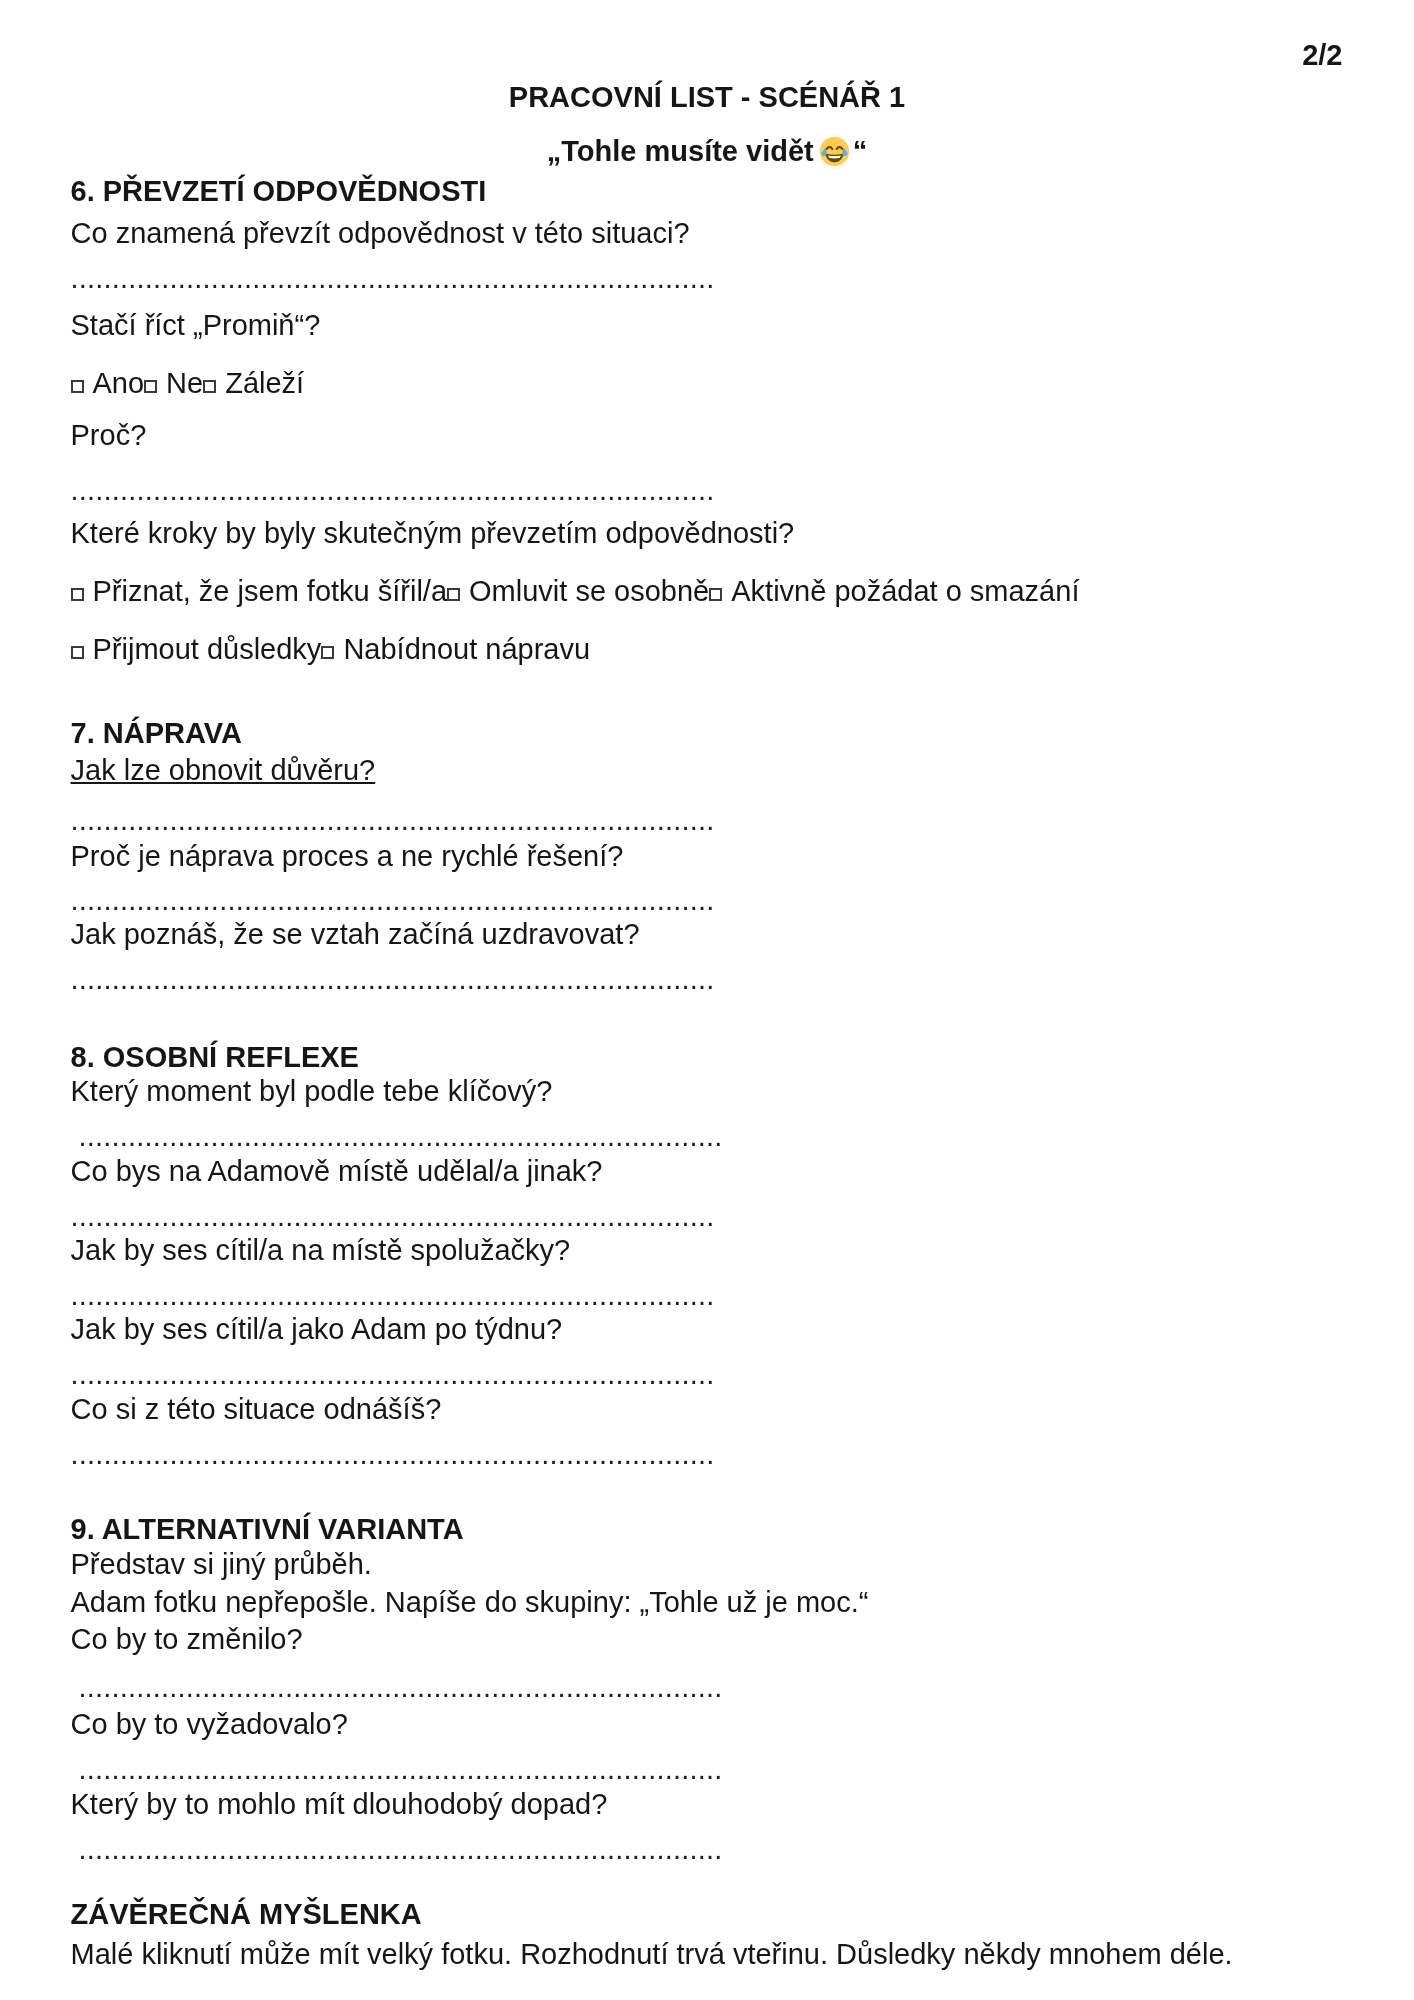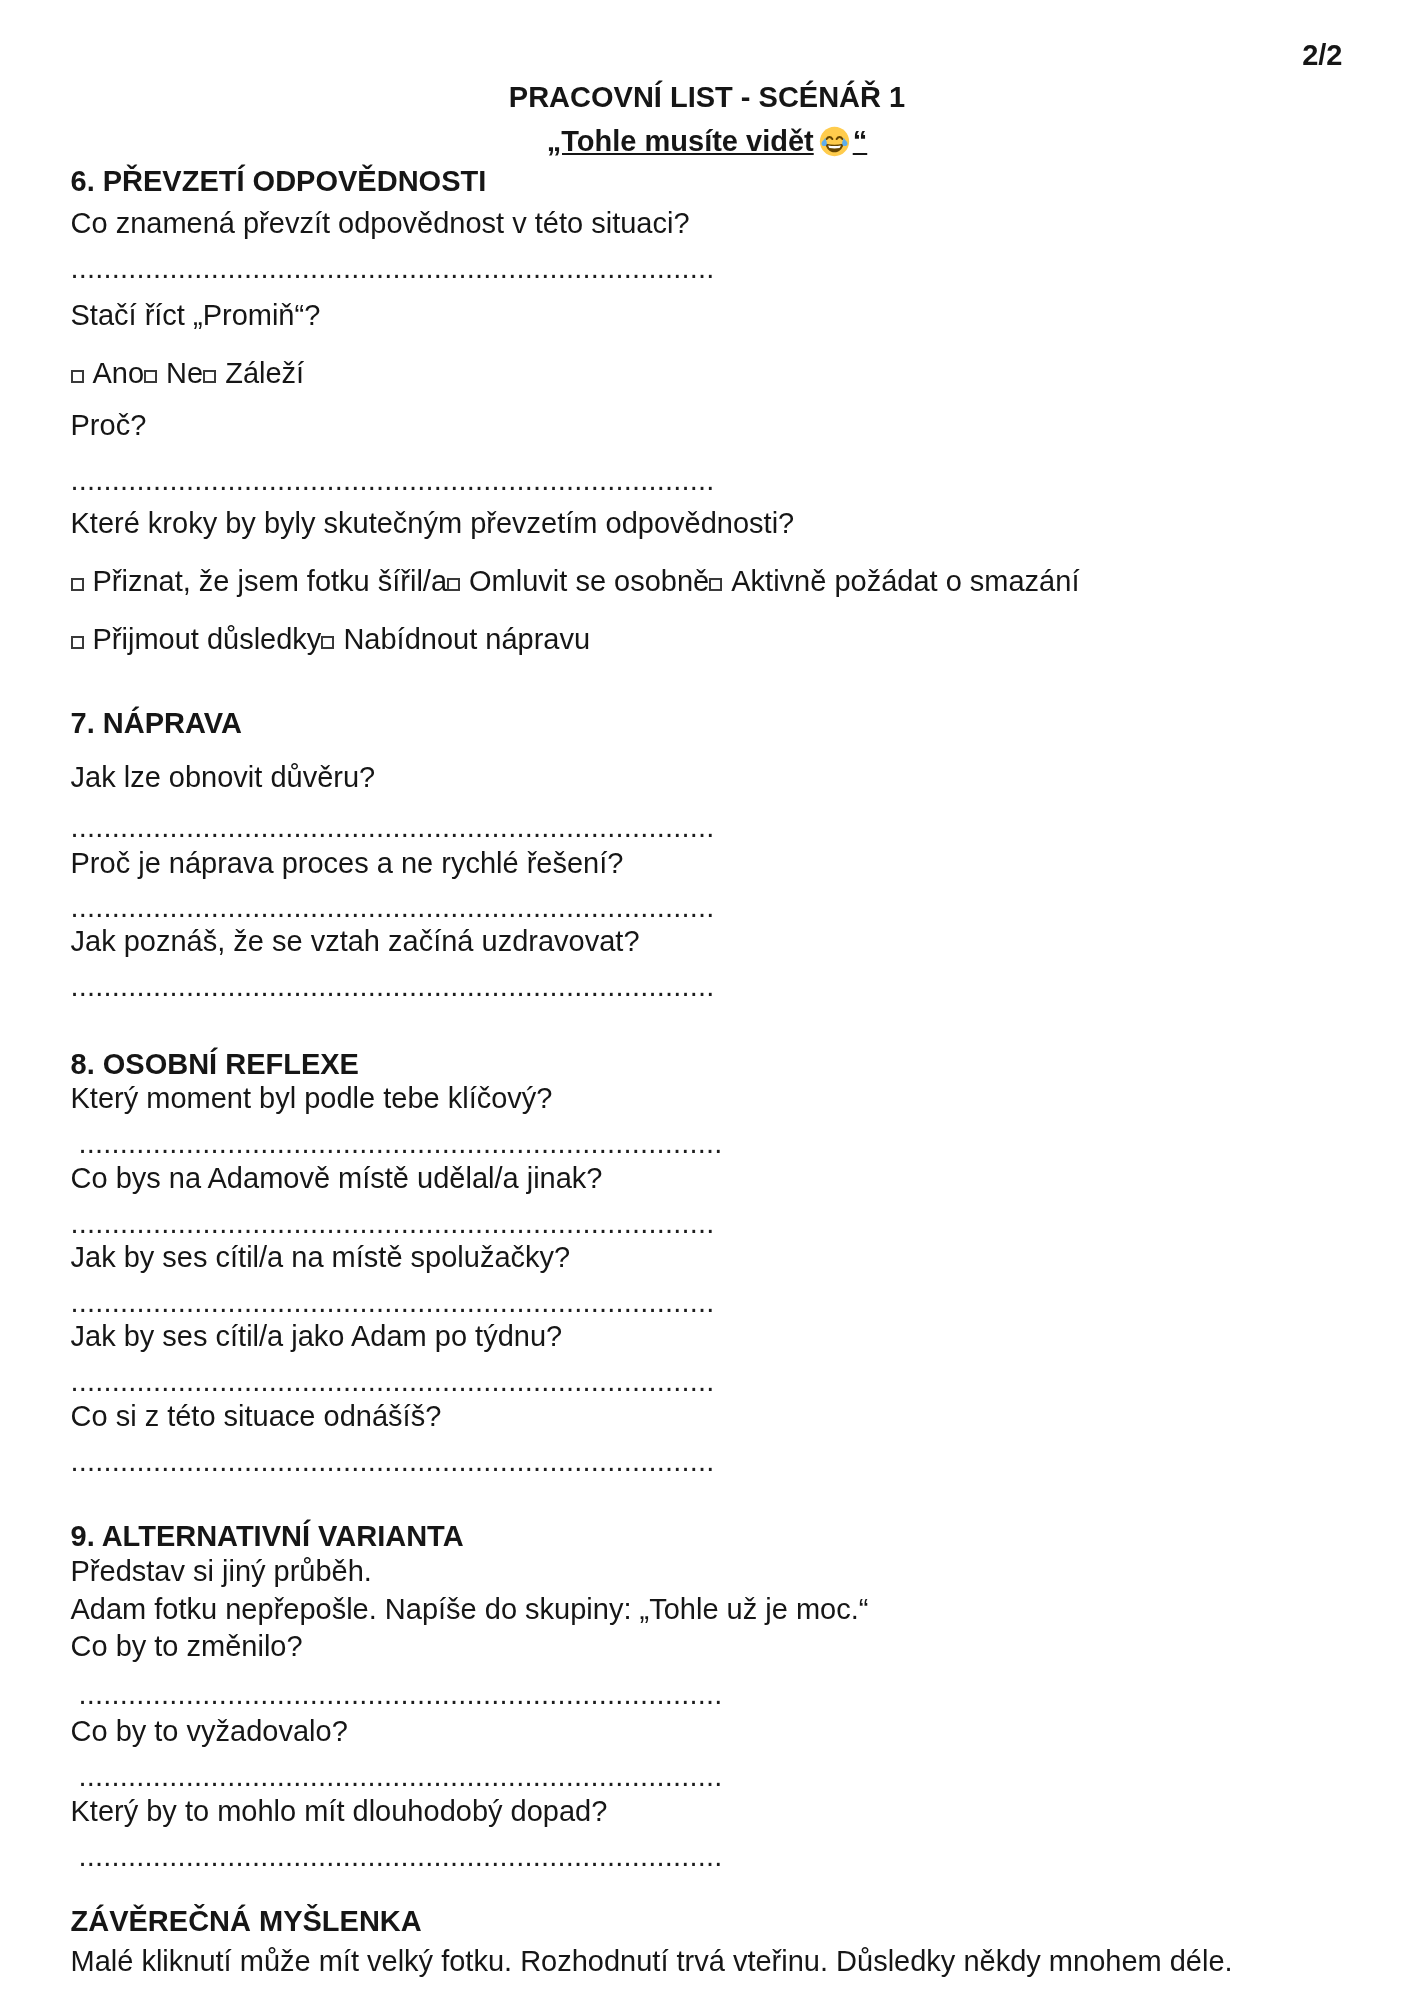--- a/index.html
+++ b/index.html
@@ -53,21 +53,21 @@
 </head>
 <body>
 
 <div class="page">
 
   <div class="pagenum">2/2</div>
 
   <div class="content">
 
     <div class="line center b">PRACOVNÍ LIST - SCÉNÁŘ 1</div>
-    <div class="line center b" style="margin-top:10px;text-decoration:underline;">
+    <div class="line center b" style="margin-top:20px;">
       <span>„Tohle musíte vidět</span><span class="emoji"><svg width="31" height="31" viewBox="0 0 36 36" aria-hidden="true">
         <path fill="#FFCC4D" d="M35 18c0 9.4-7.6 17-17 17S1 27.4 1 18 8.6 1 18 1s17 7.6 17 17z"></path>
         <path fill="none" stroke="#664500" stroke-width="2.4" stroke-linecap="round" d="M8.8 15.1c1.9-3.1 4.8-3.1 6.7 0"></path>
         <path fill="none" stroke="#664500" stroke-width="2.4" stroke-linecap="round" d="M20.5 15.1c1.9-3.1 4.8-3.1 6.7 0"></path>
         <path fill="#664500" d="M18 21.8c-3.1 0-6.3-.4-9.4-1.2-.7-.2-1.3.5-1.1 1.2C9 26.4 12.5 30.6 18 30.6s9-4.2 10.5-8.8c.2-.7-.4-1.4-1.1-1.2-3.1.8-6.3 1.2-9.4 1.2z"></path>
         <path fill="#ffffff" d="M10.6 22.5c4.8.9 10 .9 14.8 0-.3 1.1-.8 2.1-1.5 3.1-3.9.6-7.9.6-11.8 0-.7-1-1.2-2-1.5-3.1z"></path>
         <path fill="#5DADEC" d="M7.2 13.6c-1.2 2.9-4.3 4.2-4.3 6.6 0 1.7 1.4 3.1 3.1 3.1s3.1-1.4 3.1-3.1c0-2.4-1-3.7-1.9-6.6z"></path>
         <path fill="#5DADEC" d="M28.8 13.6c1.2 2.9 4.3 4.2 4.3 6.6 0 1.7-1.4 3.1-3.1 3.1s-3.1-1.4-3.1-3.1c0-2.4 1-3.7 1.9-6.6z"></path>
       </svg></span><span>“</span>
     </div>
@@ -92,21 +92,21 @@
       <span class="cb-opt"><span class="cb"></span><span>Omluvit se osobně</span></span>
       <span class="cb-opt"><span class="cb"></span><span>Aktivně požádat o smazání</span></span>
     </div>
 
     <div class="cb-row" style="margin-top:24px;">
       <span class="cb-opt"><span class="cb"></span><span>Přijmout důsledky</span></span>
       <span class="cb-opt"><span class="cb"></span><span>Nabídnout nápravu</span></span>
     </div>
 
     <div class="line b" style="margin-top:50px;">7. NÁPRAVA</div>
-    <div class="line" style="margin-top:20px;">Jak lze obnovit důvěru?</div>
+    <div class="line" style="margin-top:3px;text-decoration:underline;">Jak lze obnovit důvěru?</div>
     <div class="line dots" style="margin-top:16px;">..............................................................................</div>
     <div class="line" style="margin-top:2px;">Proč je náprava proces a ne rychlé řešení?</div>
     <div class="line dots" style="margin-top:10px;">..............................................................................</div>
     <div class="line" style="margin-top:0px;">Jak poznáš, že se vztah začíná uzdravovat?</div>
     <div class="line dots" style="margin-top:11px;">..............................................................................</div>
 
     <div class="line b" style="margin-top:44px;">8. OSOBNÍ REFLEXE</div>
     <div class="line" style="margin-top:0px;">Který moment byl podle tebe klíčový?</div>
     <div class="line dots indent" style="margin-top:11px;">..............................................................................</div>
     <div class="line" style="margin-top:1px;">Co bys na Adamově místě udělal/a jinak?</div>

